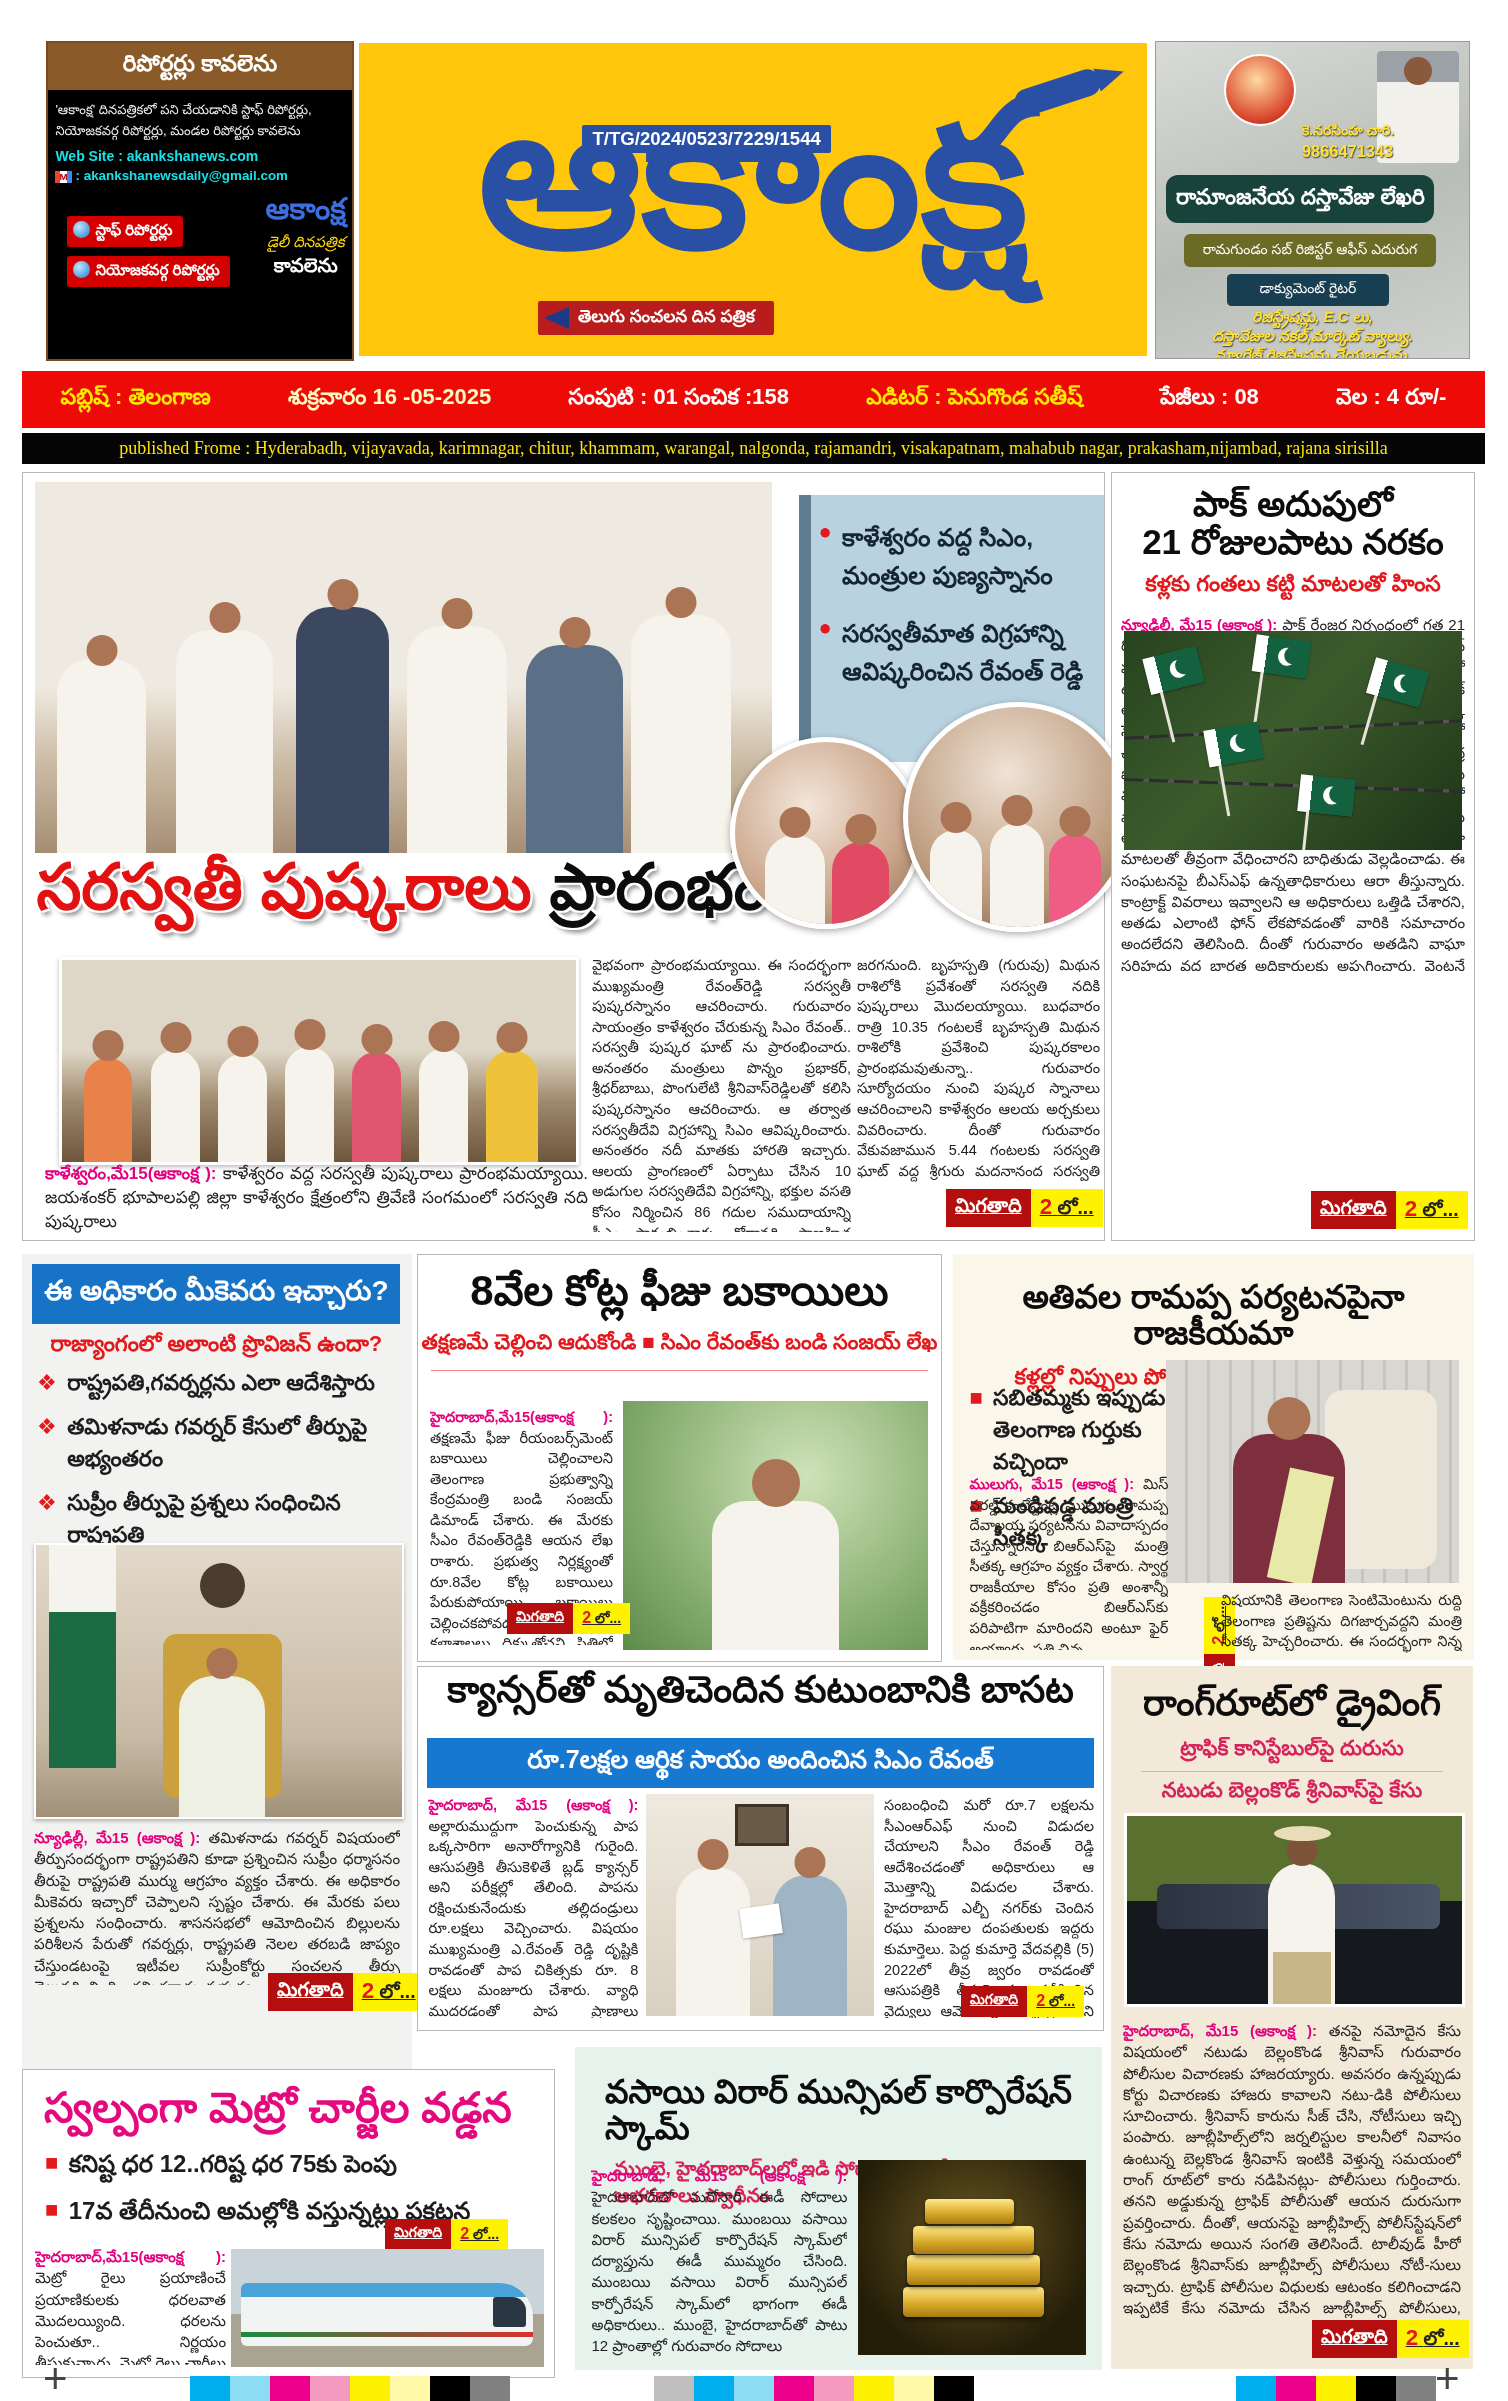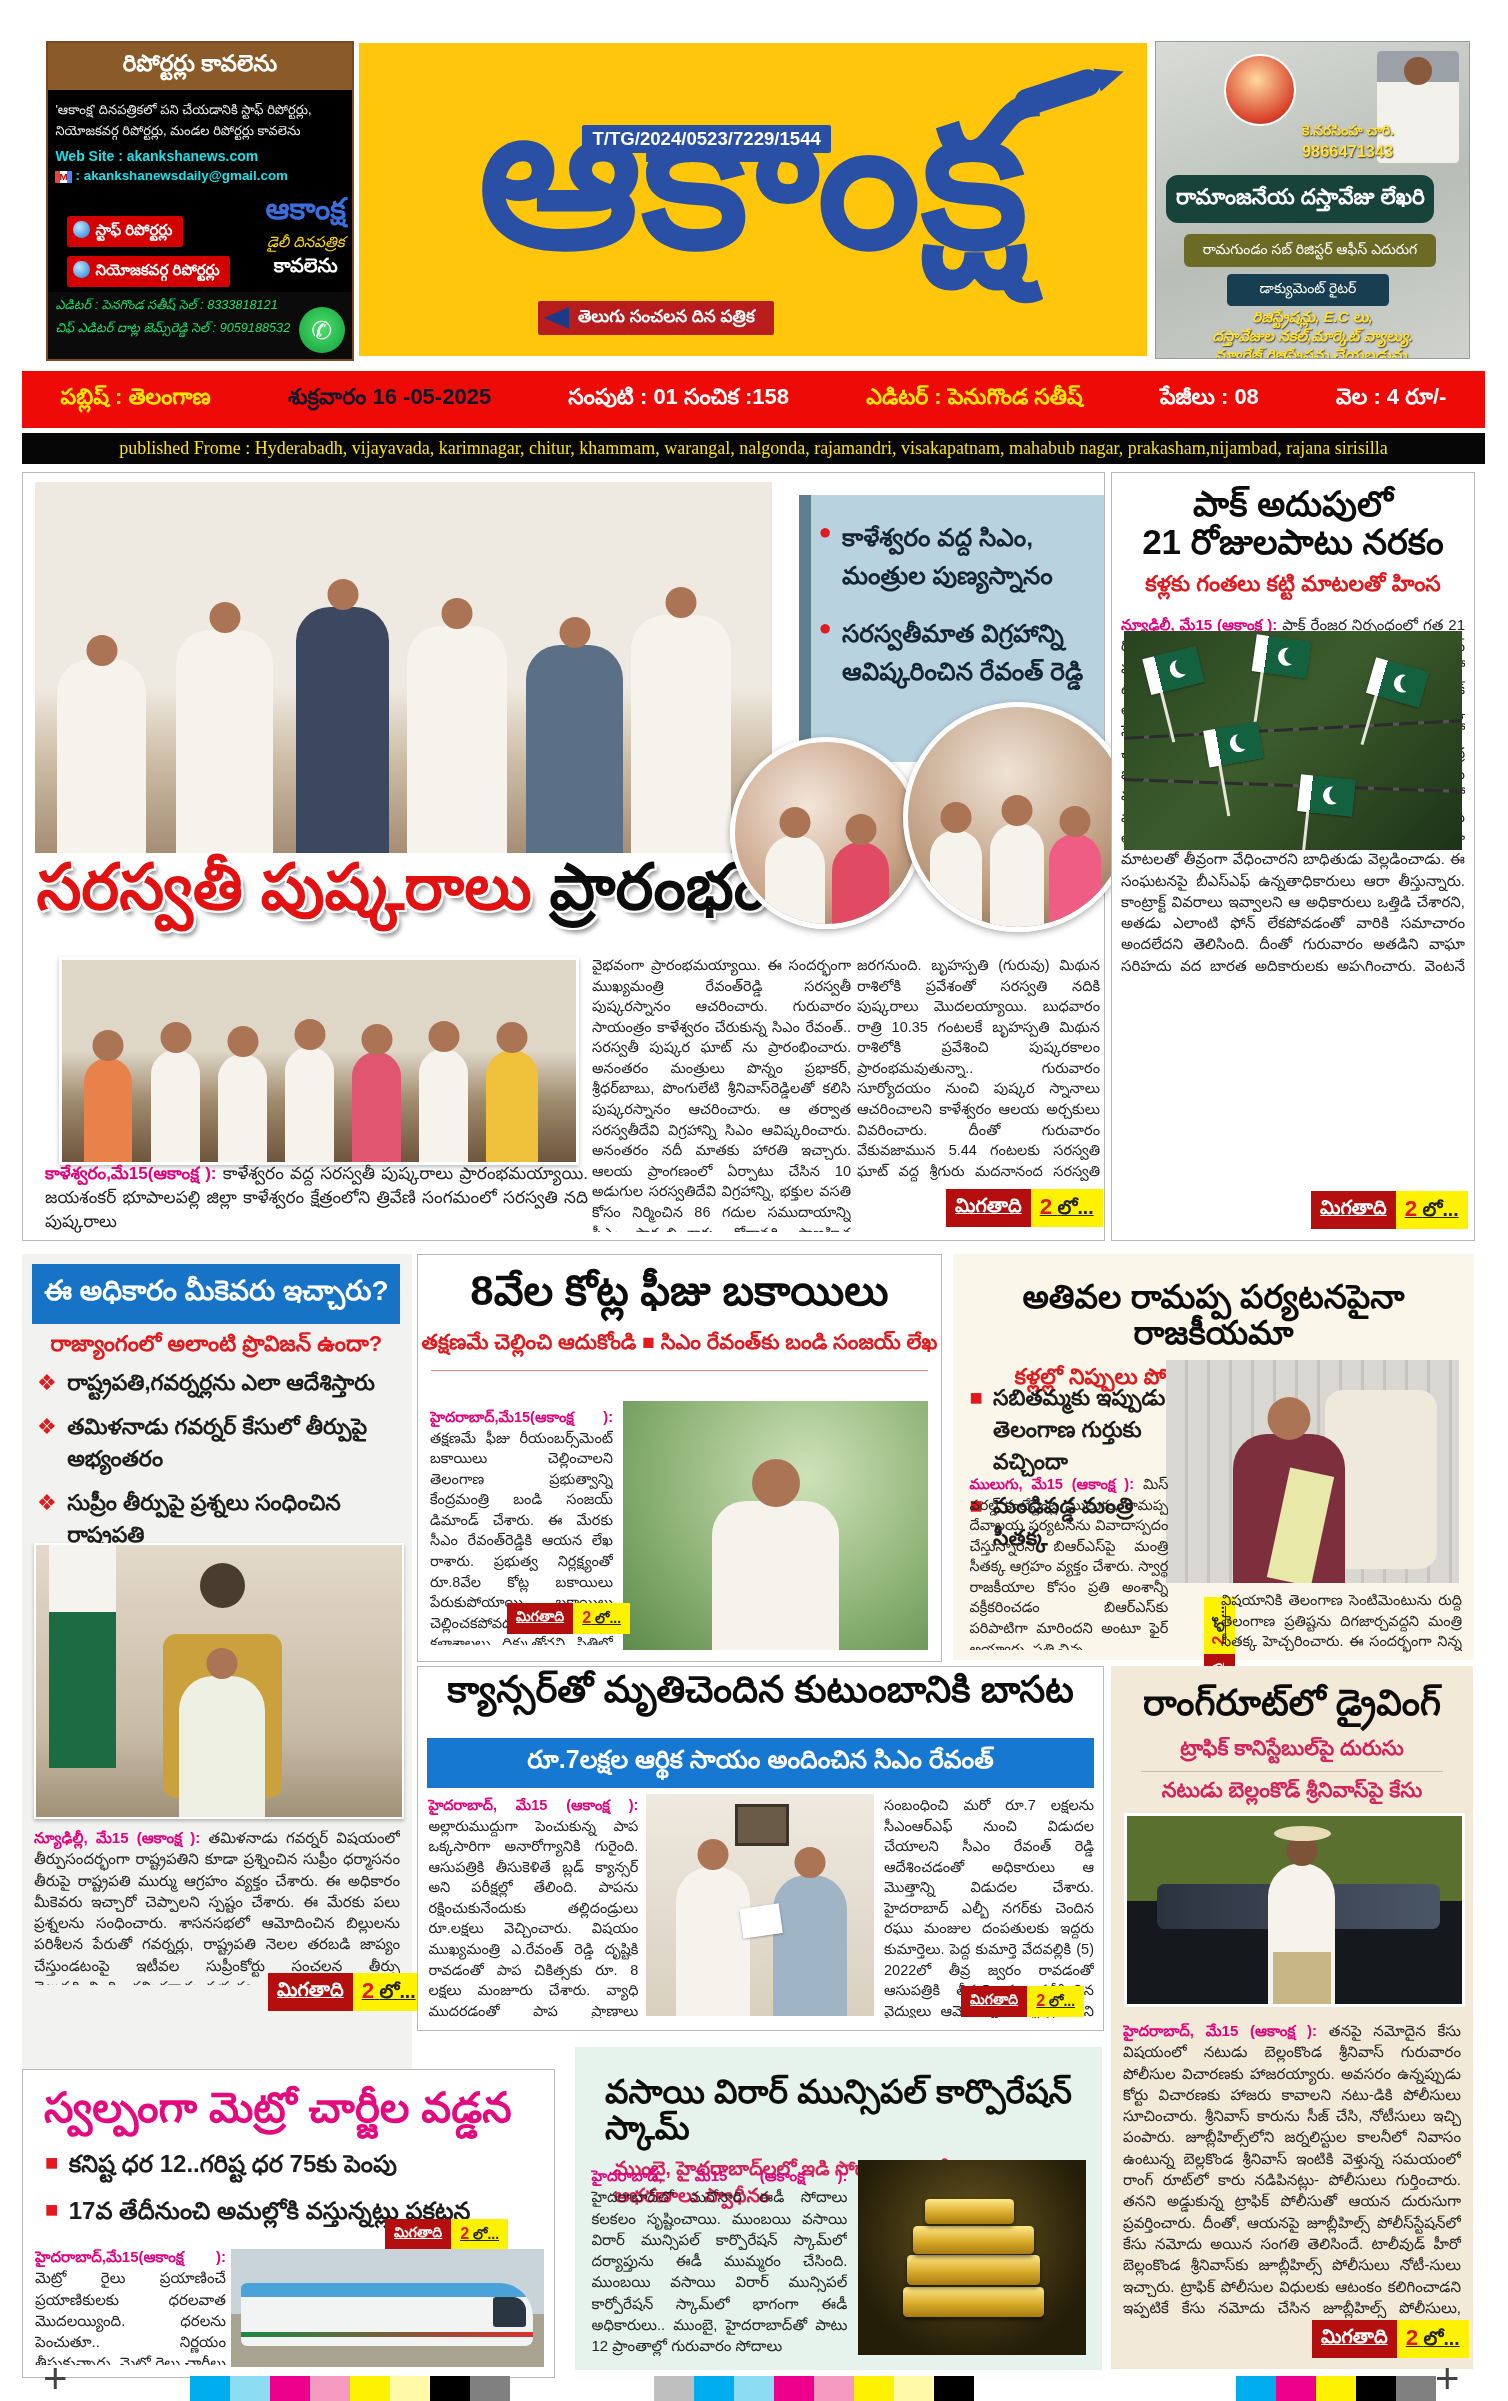--- a/index.html
+++ b/index.html
@@ -68,25 +68,20 @@
       <div style="color:#fff;font-weight:bold;font-size:19.4px">కావలెను</div>
     </div>
     <div class="abs" style="left:19.4px;top:173px;background:#d40000;color:#fff;font-weight:bold;font-size:15px;padding:5.2px 10.4px 5.2px 28px;border-radius:3px">
       <span style="position:absolute;left:6px;top:5.2px;width:16.4px;height:16.4px;border-radius:50%;background:radial-gradient(circle at 35% 35%,#bfe8ff,#1d7ad4)"></span>
       <span>స్టాఫ్ రిపోర్టర్లు</span>
     </div>
     <div class="abs" style="left:19.4px;top:213px;background:#d40000;color:#fff;font-weight:bold;font-size:15px;padding:5.2px 10.4px 5.2px 28px;border-radius:3px">
       <span style="position:absolute;left:6px;top:5.2px;width:16.4px;height:16.4px;border-radius:50%;background:radial-gradient(circle at 35% 35%,#bfe8ff,#1d7ad4)"></span>
       <span>నియోజకవర్గ రిపోర్టర్లు</span>
     </div>
-    <div class="abs" style="left:0;bottom:0;width:100%;height:61px;background:#0b0b0b;color:#17e06a;font-style:italic;font-size:12.7px;padding-top:6px">
-      <div style="padding-left:7.4px">ఎడిటర్ : పెనగొండ సతీష్  సెల్ : 8333818121</div>
-      <div style="padding-left:7.4px;margin-top:6px">చిఫ్ ఎడిటర్ దాట్ల జెమ్స్‌రెడ్డి సెల్ : 9059188532</div>
-      <div style="position:absolute;right:7.4px;bottom:6px;width:46px;height:46px;border-radius:50%;background:radial-gradient(circle at 50% 45%,#4ee06a,#0f9c3c);color:#fff;font-size:25px;text-align:center;line-height:46px">✆</div>
-    </div>
   </div>
 
   <div class="abs" style="left:359px;top:43px;width:788px;height:313px;background:#ffc60b;overflow:hidden">
     <div style="position:absolute;left:0;right:0;top:9px;text-align:center;font-size:205px;font-weight:bold;color:#2a50a5;line-height:1.2">ఆకాంక్ష</div>
     <div style="position:absolute;left:223px;top:82px;background:#2a50a5;color:#fff;font-weight:bold;font-size:18.6px;padding:3px 10.4px;border-radius:2.2px">T/TG/2024/0523/7229/1544</div>
     <div class="abs" style="left:179px;top:258px;background:#b91c1c;height:34px;display:flex;align-items:center;padding:0 19.4px 0 40px;border-radius:2.2px">
       <span style="position:absolute;left:6px;top:6px;width:0;height:0;border-top:11px solid transparent;border-bottom:11px solid transparent;border-right:25px solid #1c3b86"></span>
       <span style="color:#fff;font-size:17px;font-weight:bold">తెలుగు సంచలన దిన పత్రిక</span>
     </div>
     <div style="position:absolute;right:45px;top:36px;width:89px;height:27px;background:#2a50a5;border-radius:13.4px;transform:rotate(-18deg)">
@@ -108,21 +103,21 @@
     <div style="position:absolute;left:71px;top:232px;width:156px;background:#173f51;color:#fff;font-size:14px;text-align:center;padding:6px 3px;border-radius:4.5px">డాక్యుమెంట్ రైటర్</div>
     <div style="position:absolute;left:0;right:0;top:266px;text-align:center;color:#ffe13a;font-weight:bold;font-style:italic;font-size:15px;line-height:1.25;text-shadow:0.7px 0.7px 1.5px #333">
       <div>రిజిస్ట్రేషన్లు, E.C లు,</div>
       <div>దస్తావేజుల నకల్,మార్కెట్ వ్యాల్యు.</div>
       <div>మ్యారేజ్ రిజిస్ట్రేషన్లు చేయబడును.</div>
     </div>
   </div>
 
   <div class="abs" style="left:22px;top:371px;width:1463px;height:57px;background:#ee0b07;display:flex;align-items:center;justify-content:space-around;font-weight:bold;font-size:22px">
     <span style="color:#ffe900">పబ్లిష్ : తెలంగాణ</span>
-    <span style="color:#0f172a">శుక్రవారం 16 -05-2025</span>
+    <span style="color:#fef9c3">శుక్రవారం 16 -05-2025</span>
     <span style="color:#fff">సంపుటి : 01 సంచిక :158</span>
     <span style="color:#ffe900">ఎడిటర్ : పెనుగొండ సతీష్</span>
     <span style="color:#fff">పేజీలు : 08</span>
     <span style="color:#fff">వెల : 4 రూ/-</span>
   </div>
 
   <div class="abs serifline" style="left:22px;top:433px;width:1463px;height:31px;background:#050505;color:#ffe400;font-size:18px;display:flex;align-items:center;justify-content:center">
     <span>published Frome : Hyderabadh, vijayavada, karimnagar, chitur, khammam, warangal, nalgonda, rajamandri, visakapatnam, mahabub nagar, prakasham,nijambad, rajana sirisilla</span>
   </div>
 

